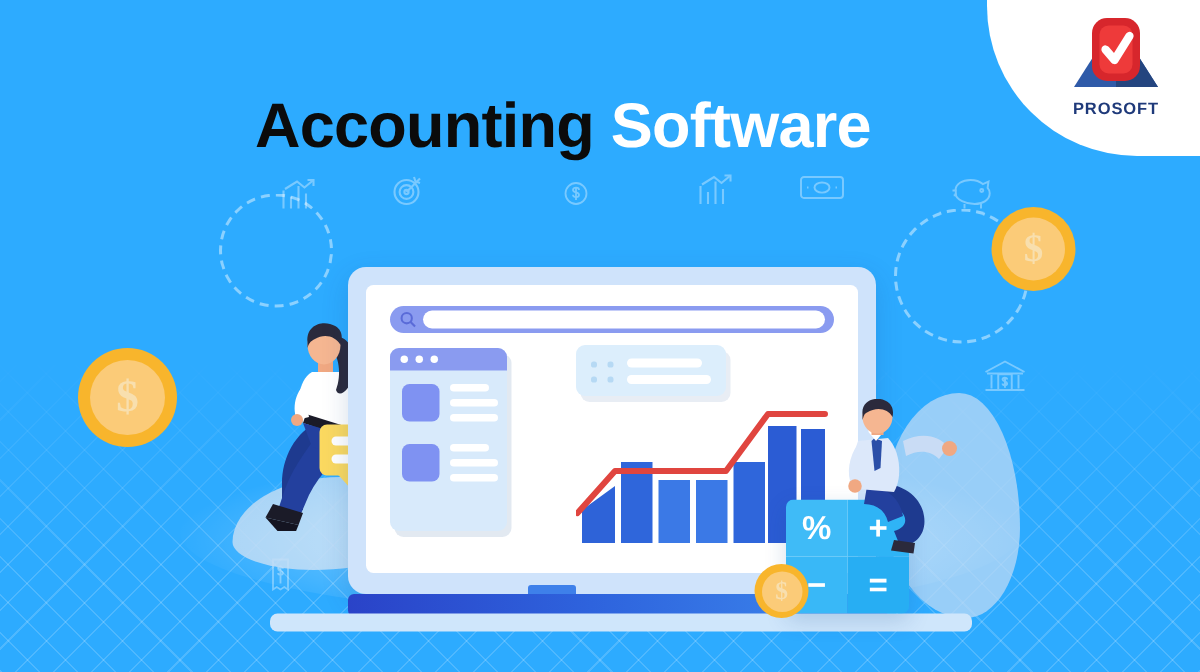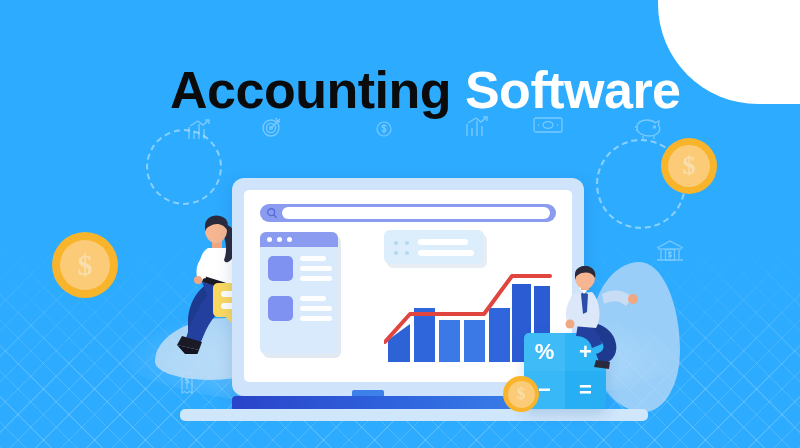--- a/index.html
+++ b/index.html
@@ -32,21 +32,21 @@
   .logo-wrap{
     position:absolute;top:8px;right:8px;width:96px;height:72px;
   }
   .logo-text{
     position:absolute;bottom:1px;left:0;width:96px;text-align:center;
     color:#1F3A7A;font-weight:bold;font-size:11px;letter-spacing:.6px;
   }
   
   .title{
     position:absolute;left:170px;top:60px;
-    font-size:52px;font-weight:bold;letter-spacing:-0.5px;
+    font-size:42px;font-weight:bold;letter-spacing:-0.5px;
     white-space:nowrap;
   }
   .title .w1{color:#0B0B0B;}
   .title .w2{color:#ffffff;}
   
   .deco{position:absolute;opacity:.36;color:#ffffff;}
   .dash-circle{
     position:absolute;border:2px dashed rgba(255,255,255,.45);
     border-radius:50%;
   }
@@ -211,20 +211,30 @@
     <path d="M2 1h10v20l-2.5-1.6L7 21l-2.5-1.6L2 21z"></path>
     <path d="M7 5v12M8.6 7.2c0-.8-.7-1.2-1.6-1.2s-1.6.5-1.6 1.2.7 1.1 1.6 1.4 1.6.6 1.6 1.4-.7 1.2-1.6 1.2-1.6-.4-1.6-1.2"></path>
   </svg>
 
   <div class="title">
     <span class="w1">Accounting</span>
     <span class="w2">Software</span>
   </div>
 
   <div class="logo-corner"></div>
+  <div class="logo-wrap">
+    <svg style="position:absolute;left:16px;top:0;" width="64" height="58" viewBox="0 0 64 58">
+      <path d="M32 6 L60 50 H4 Z" fill="#2F5AA8"></path>
+      <path d="M32 6 L60 50 H32 Z" fill="#24457F"></path>
+      <rect x="16" y="4" width="32" height="42" rx="10" fill="#D7262C"></rect>
+      <rect x="21" y="9" width="22" height="32" rx="6" fill="#EE3A3A"></rect>
+      <path d="M25 25 l6 7 l10 -16" stroke="#ffffff" stroke-width="5.5" fill="none" stroke-linecap="round" stroke-linejoin="round"></path>
+    </svg>
+    <div class="logo-text">PROSOFT</div>
+  </div>
 
   <div class="coin" style="left:52px;top:232px;width:66px;height:66px;">
     <div class="inner" style="width:50px;height:50px;font-size:30px;">$</div>
   </div>
   <div class="coin" style="left:661px;top:138px;width:56px;height:56px;">
     <div class="inner" style="width:42px;height:42px;font-size:26px;">$</div>
   </div>
 
   <div class="blob" style="left:155px;top:318px;width:120px;height:62px;background:#BCD9F5;
               border-radius:60% 40% 55% 45% / 70% 65% 35% 30%;opacity:.85;"></div>

